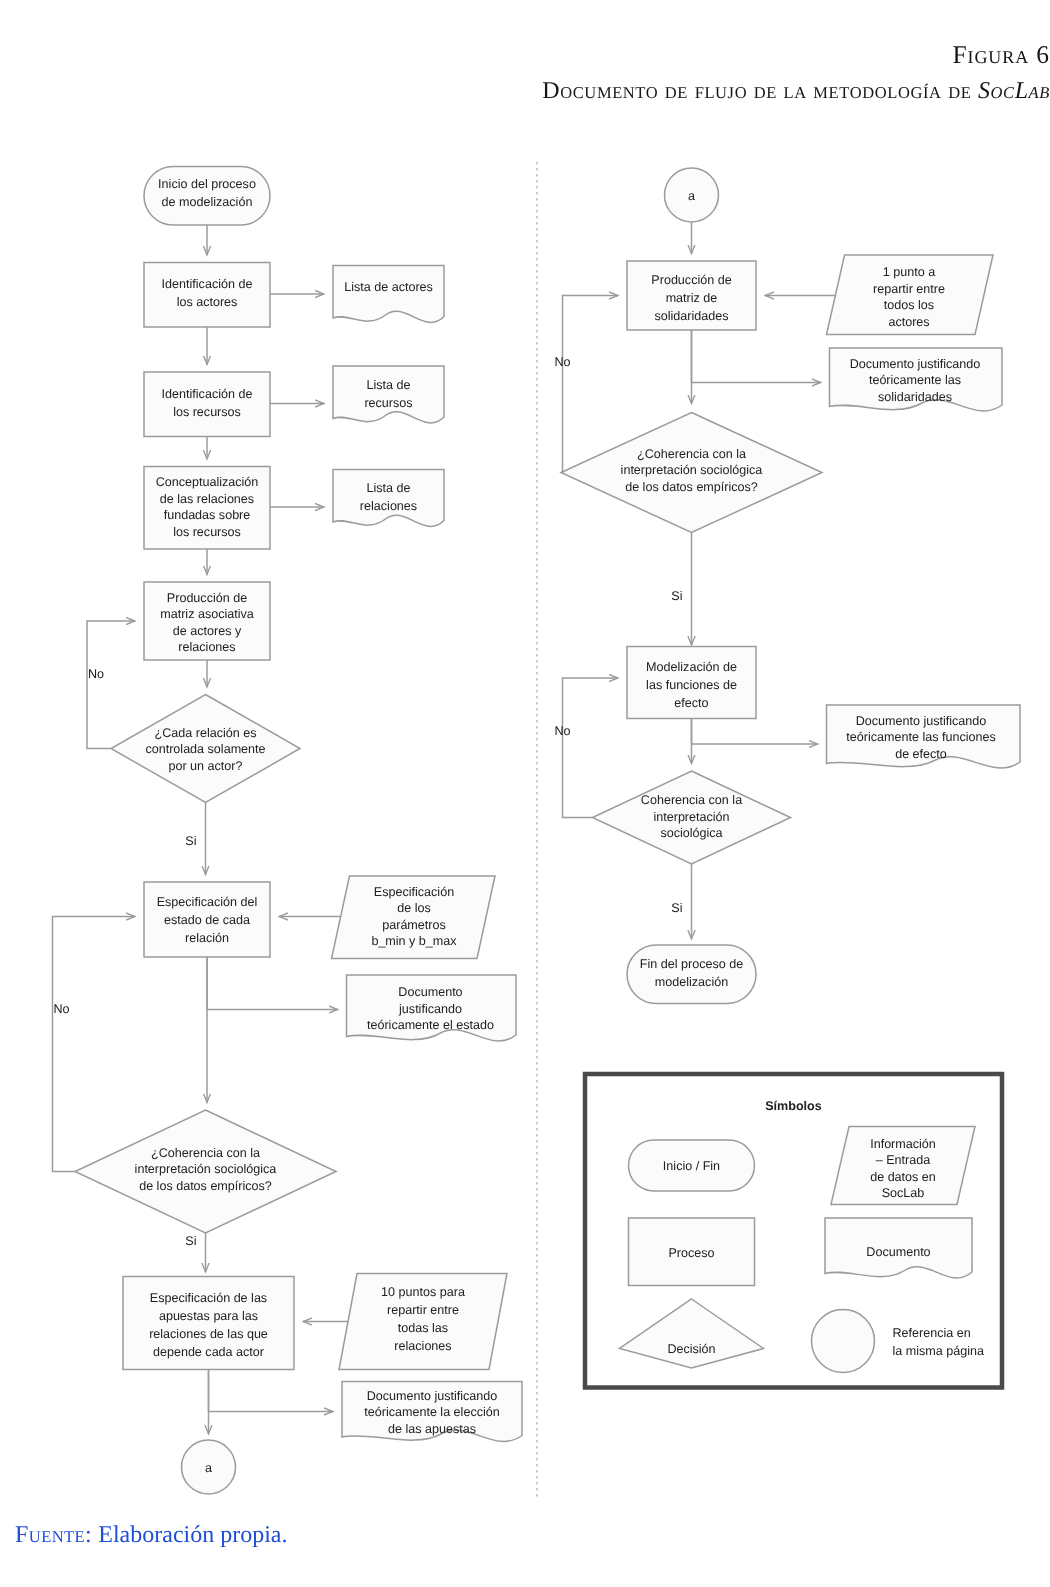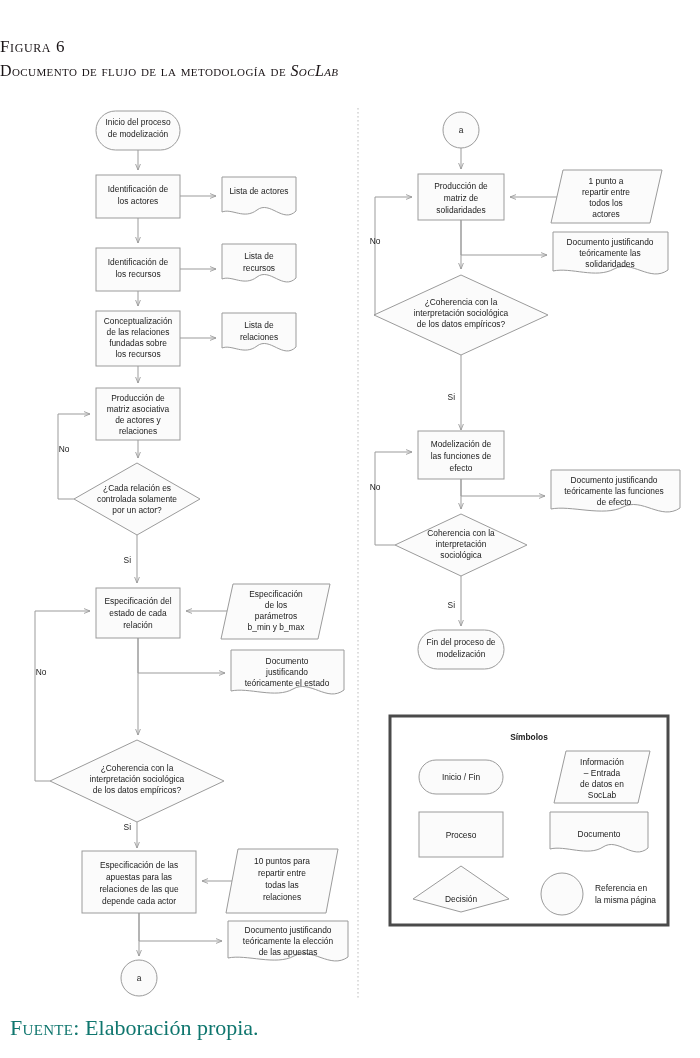--- a/index.html
+++ b/index.html
@@ -13,24 +13,23 @@
     overflow: hidden;
   }
   .page {
     position: absolute; left: 0; top: 0;
     width: 700px; height: 1058px;
   }
   .title-block {
     position: absolute;
     left: 0; top: 26px;
     width: 700px;
-    text-align: left;
+    text-align: right;
     font-family: "Liberation Serif", serif;
     color: #1a1416;
-    margin-top: 10px;
   }
   .title-line1 {
     font-size: 17px;
     font-variant: small-caps;
     letter-spacing: 0.6px;
     line-height: 22px;
   }
   .title-line2 {
     font-size: 16px;
     font-variant: small-caps;
@@ -38,22 +37,22 @@
     line-height: 22px;
     margin-top: 2px;
   }
   .title-line2 .ital {
     font-style: italic;
   }
   .source-block {
     position: absolute;
     left: 10px; top: 1015px;
     font-family: "Liberation Serif", serif;
-    font-size: 22px;
-    color: #0f766e;
+    font-size: 16px;
+    color: #1d4ed8;
   }
   .source-label {
     font-variant: small-caps;
     letter-spacing: 0.3px;
   }
   svg.flow {
     position: absolute;
     left: 0; top: 0;
   }
   svg.flow text {

